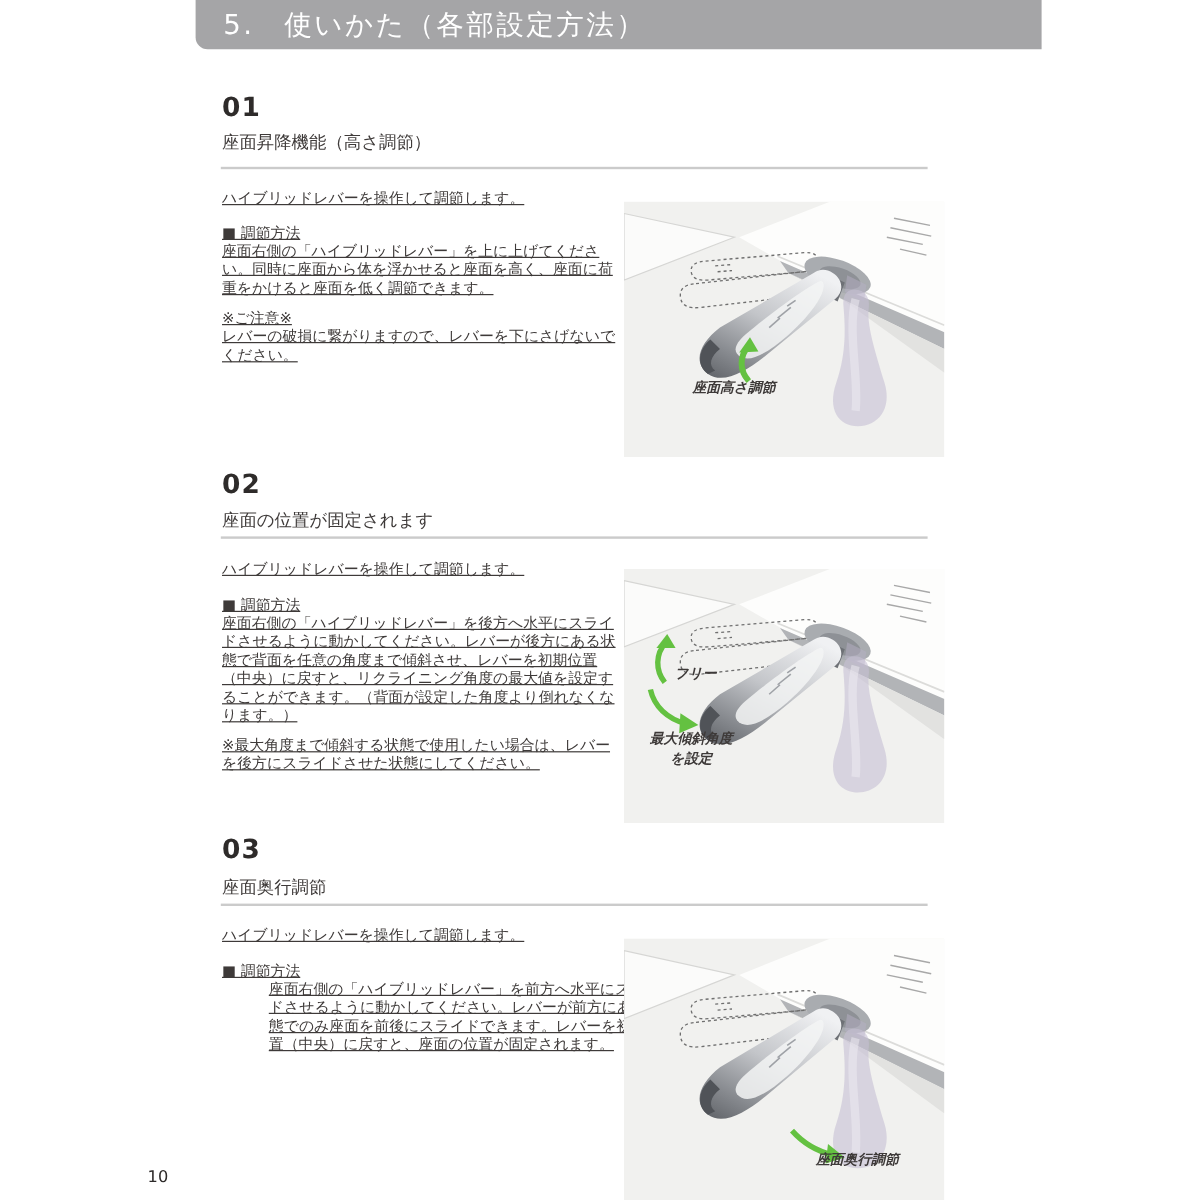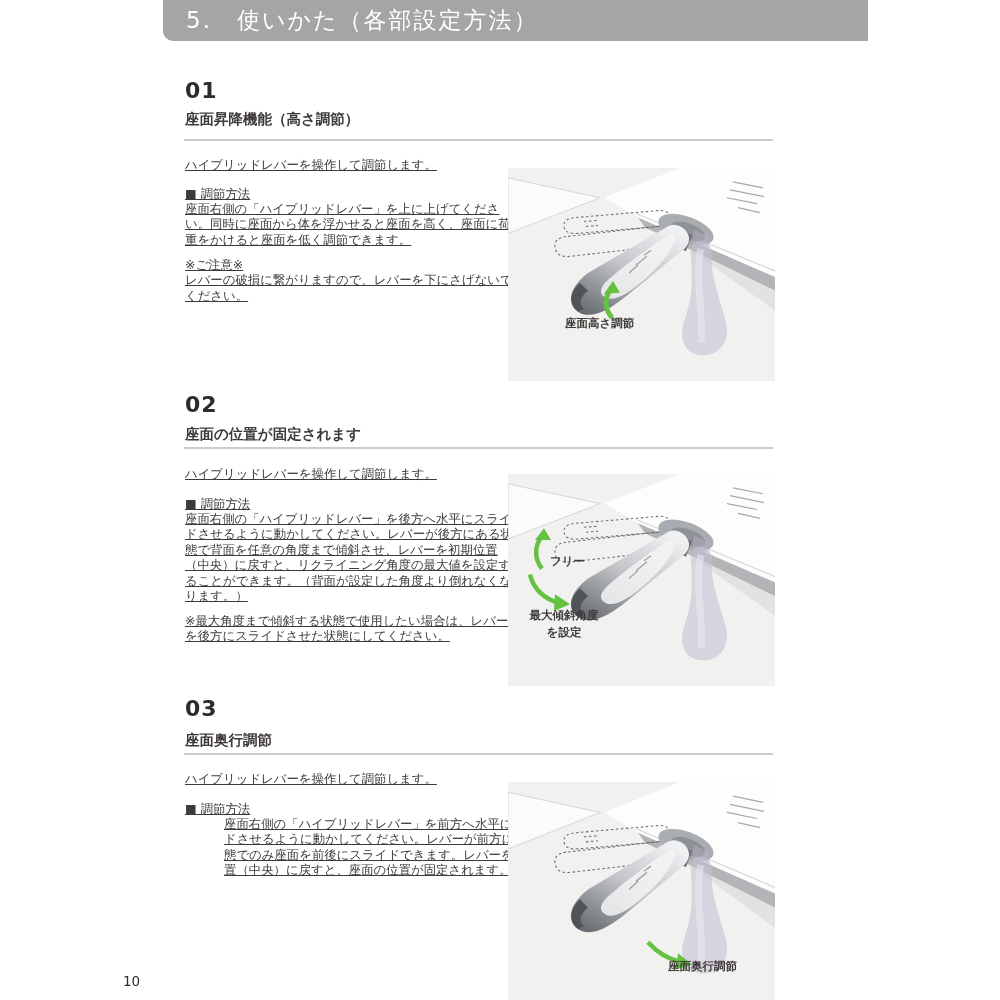--- a/index.html
+++ b/index.html
@@ -6,27 +6,27 @@
   body{width:1000px;height:1000px;font-family:"DejaVu Sans",sans-serif;color:#3e3a39;}
   .page{position:relative;width:868px;height:1000px;background:#ffffff;overflow:hidden;}
 
   .header-bar{position:absolute;left:163px;top:0;width:712px;height:41px;background:#a5a5a7;
     border-radius:0 0 0 10px;display:flex;align-items:center;}
   .header-title{color:#ffffff;font-size:23px;letter-spacing:2px;padding-left:23px;font-weight:normal;}
 
   .sec{position:absolute;left:0;width:1000px;height:0;}
   .sec-number{position:absolute;left:185px;top:0;font-size:22px;font-weight:bold;color:#2e2b2a;
     line-height:1;letter-spacing:1px;margin:0;}
-  .sec-title{position:absolute;left:185px;margin:0;font-size:14.5px;font-weight:bold;color:#3e3a39;line-height:1.2;}
+  .sec-title{position:absolute;left:185px;margin:0;font-size:14.5px;font-weight:normal;color:#3e3a39;line-height:1.2;}
   .divider{position:absolute;left:184px;width:589px;height:2px;background:#cbcbcb;}
 
   .body-text{position:absolute;left:185px;width:328px;margin:0;font-size:12.4px;line-height:15.4px;
     color:#3e3a39;white-space:pre-line;text-decoration:underline;}
 
-  .fig{position:absolute;left:508px;width:267px;margin:0;}
+  .fig{position:absolute;left:520px;width:267px;margin:0;font-style:italic;}
   .fig svg{position:absolute;left:0;top:0;width:100%;height:100%;display:block;}
   .fig-label{position:absolute;font-size:11.5px;font-weight:bold;color:#3e3a39;line-height:1.45;}
   .fig-label.center{text-align:center;white-space:pre-line;}
 
   .page-number{position:absolute;left:123px;top:973px;font-size:13.5px;color:#2e2b2a;}
 </style>
 </head>
 <body>
 
 <div class="page">

